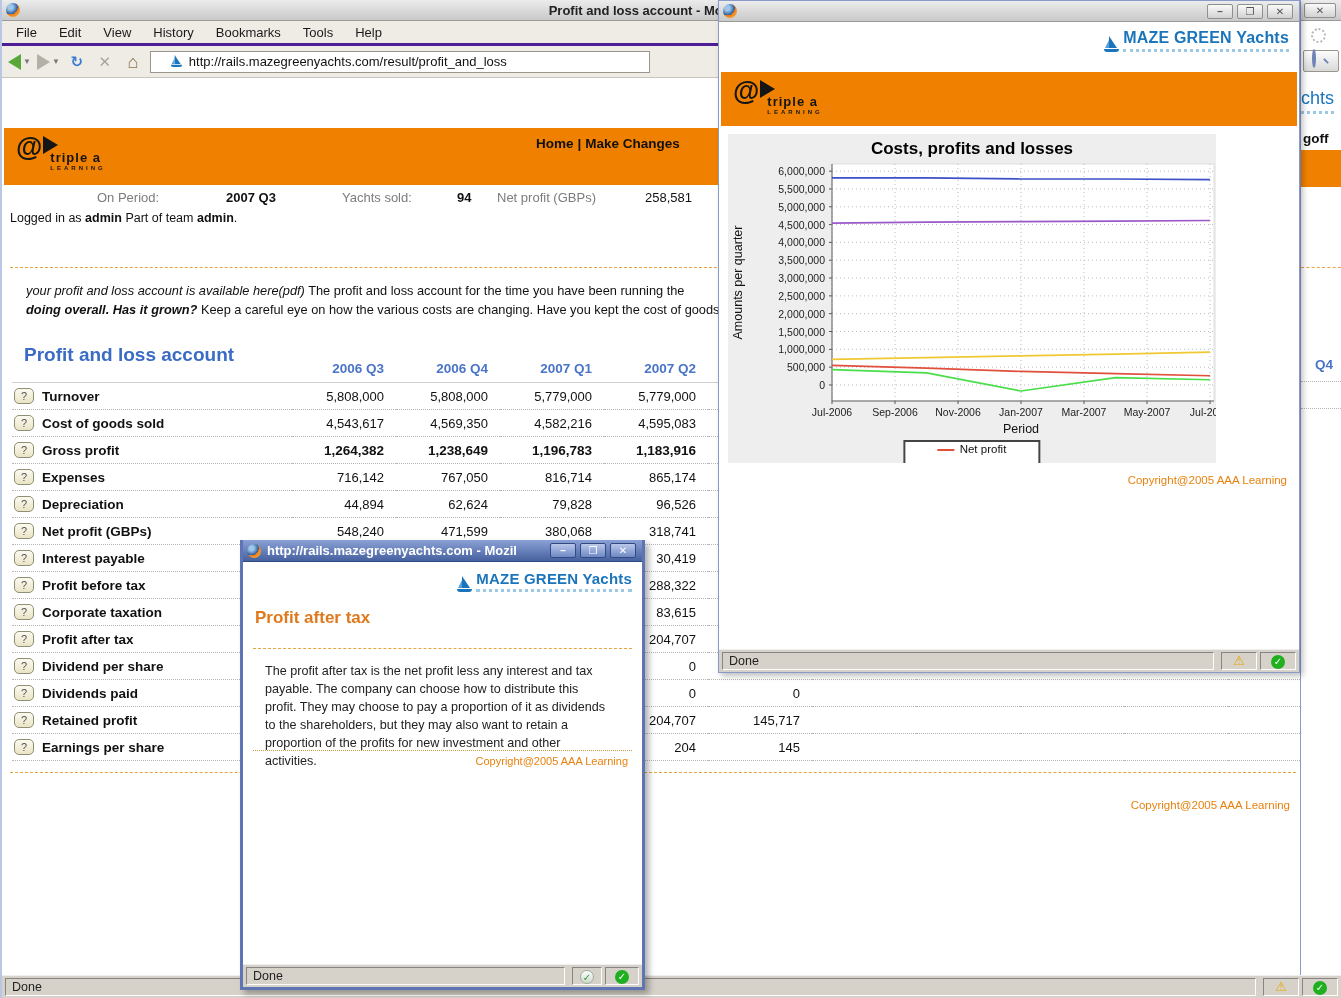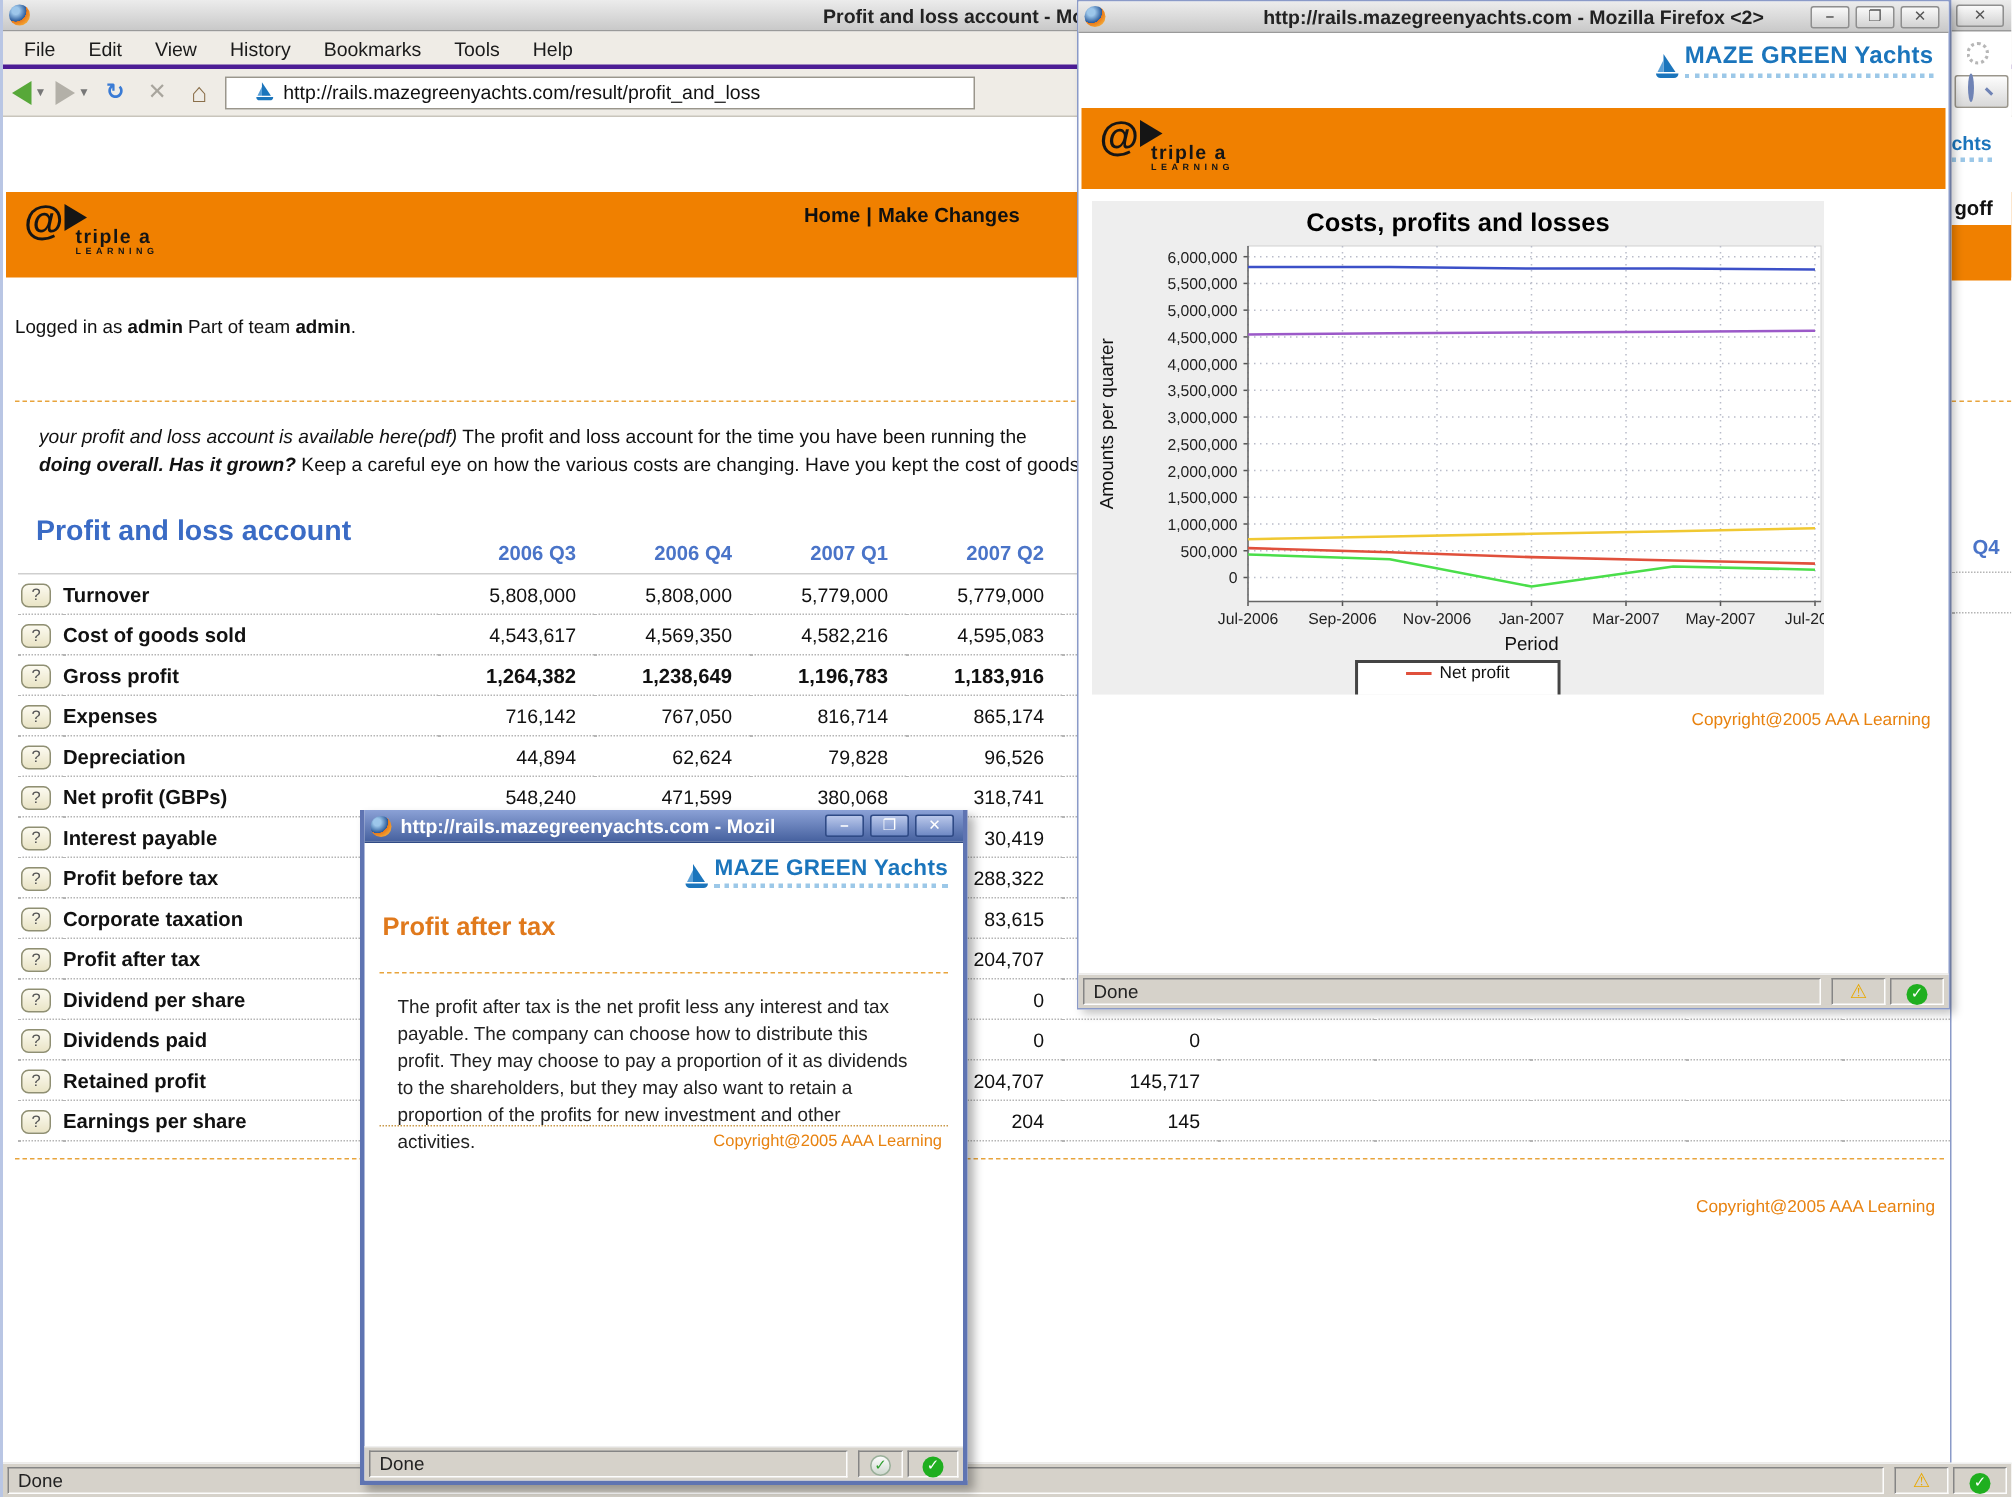--- a/index.html
+++ b/index.html
@@ -133,21 +133,21 @@
                      background:linear-gradient(#ececec,#c9c9c9); border-bottom:1px solid #9a9a9a; }
   #sliver-close { position:absolute; left:3px; top:3px; width:32px; }
   .throbber { position:absolute; left:10px; top:28px; width:15px; height:15px;
               border:2px dotted #b7b7b7; border-radius:50%; }
   #sliver-search { position:absolute; left:2px; top:50px; width:36px; height:22px; border:1px solid #9a968c;
                    background:linear-gradient(#fdfdfd,#d8d8d8); border-radius:2px; }
   .mag { position:relative; width:11px; height:11px; border:2px solid #6f83b5; border-radius:50%;
          margin:3px 0 0 8px; }
   .mag::after { content:""; position:absolute; left:9px; top:9px; width:6px; height:2px;
                 background:#6f83b5; transform:rotate(45deg); }
-  #sliver-logo { position:absolute; left:0px; top:88px; color:#1b75bc; font-weight:bold; font-size:13px;
+  #sliver-logo { position:absolute; left:0px; top:88px; color:#1b75bc; font-weight:normal; font-size:18px;
                  border-bottom:3px dotted #9cc8e8; padding-bottom:2px; }
   #sliver-nav { position:absolute; left:2px; top:131px; font-weight:bold; font-size:13.5px; }
   #sliver-orange { position:absolute; left:0; right:0; top:150px; height:37px; }
   #sliver-dash { position:absolute; left:0; right:0; top:267px; }
   #sliver-q4 { position:absolute; left:14px; top:357px; color:#4a74c8; font-weight:bold; font-size:13.5px; }
   .sliver-dot { position:absolute; left:0; right:0; border-top:1px dotted #b5b5b5; }
 </style>
 </head>
 <body>
 
@@ -195,20 +195,28 @@
         <span class="aaa-text">
           <div class="aaa-name">triple a</div>
           <div class="aaa-sub">LEARNING</div>
         </span>
       </div>
       <div id="main-top-nav">
         <a>Home</a><span>|</span><a>Make Changes</a>
       </div>
     </div>
 
+    <div id="stats-row">
+      <span class="lbl" style="left:95px;">On Period:</span>
+      <span class="val" style="left:224px; font-weight:bold;">2007 Q3</span>
+      <span class="lbl" style="left:340px;">Yachts sold:</span>
+      <span class="val" style="left:455px; font-weight:bold;">94</span>
+      <span class="lbl" style="left:495px;">Net profit (GBPs)</span>
+      <span class="val" style="left:643px;">258,581</span>
+    </div>
 
     <div id="login-line">
       <span>Logged in as</span>
       <b>admin</b>
       <span>Part of team</span>
       <b>admin</b><span>.</span>
     </div>
 
     <div id="main-div1" class="orange-dashed"></div>
 
@@ -471,21 +479,20 @@
   <div id="sliver-orange" class="banner"></div>
   <div id="sliver-dash" class="orange-dashed"></div>
   <div id="sliver-q4">Q4</div>
   <div class="sliver-dot" style="top:381px;"></div>
   <div class="sliver-dot" style="top:408px;"></div>
 </div>
 
 <div id="chart-window">
   <div class="titlebar">
     <span class="ff-icon"></span>
-    <span class="tb-title">http://rails.mazegreenyachts.com - Mozilla Firefox &lt;2&gt;</span>
     <span class="win-btns">
       <span class="win-btn">–</span>
       <span class="win-btn">❐</span>
       <span class="win-btn">✕</span>
     </span>
   </div>
   <div id="chart-logo" class="mgy-logo">
     <span class="sail">
         <span class="main"></span>
         <span class="jib"></span>

